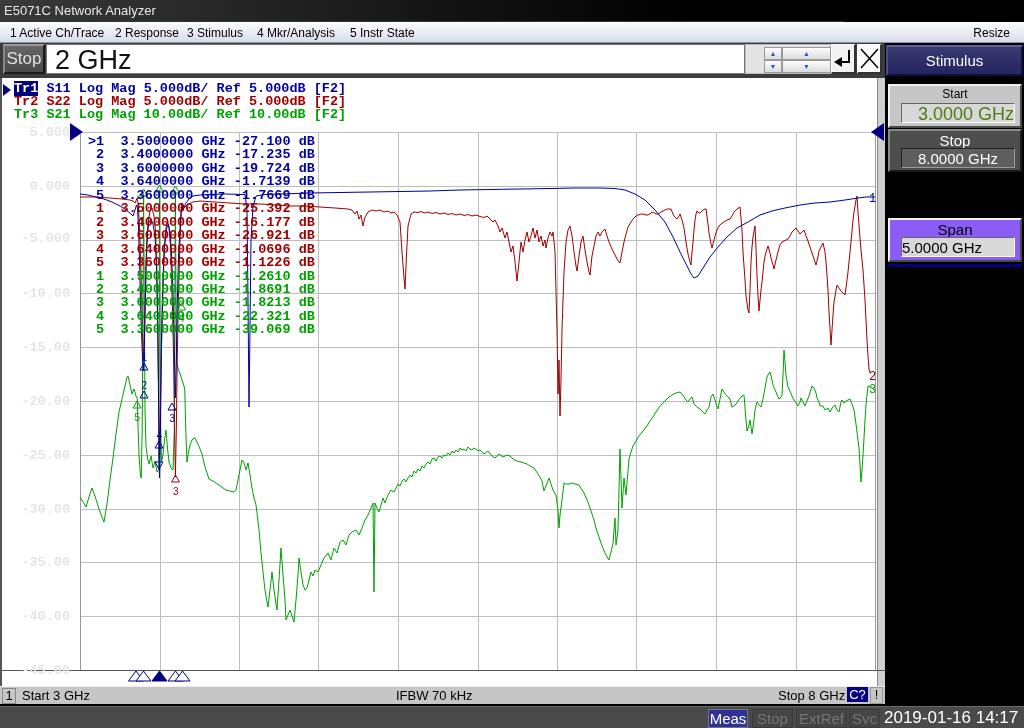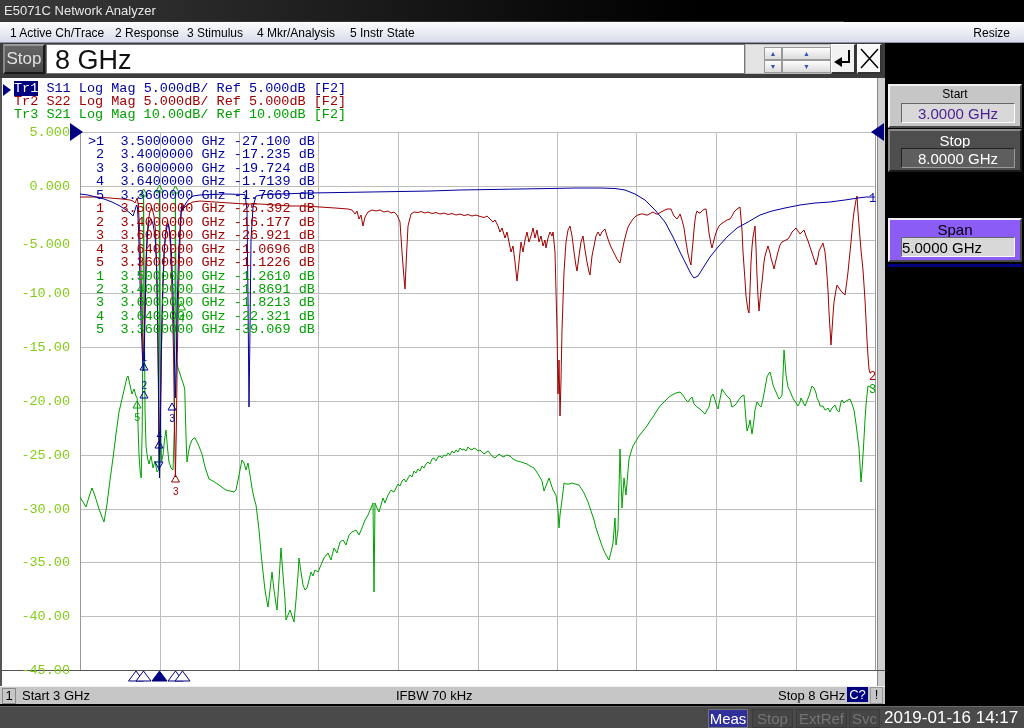--- a/index.html
+++ b/index.html
@@ -1,35 +1,35 @@
 <!DOCTYPE html>
 <html><head><meta charset="utf-8"><style>
 *{margin:0;padding:0;box-sizing:content-box}
 body{width:1024px;height:728px;overflow:hidden;font-family:"Liberation Sans",sans-serif;background:#000;position:relative}
-.mono{font-family:"Liberation Mono",monospace;font-weight:normal}
+.mono{font-family:"Liberation Mono",monospace;font-weight:bold}
 </style></head>
 <body>
 
 <div style="position:absolute;left:0;top:0;width:844px;height:21px;background:linear-gradient(90deg,#3a3a3a 0,#2a2a2a 180px,#0a0a0a 560px,#000 700px);border-bottom:1px solid #333">
 <div style="position:absolute;left:4px;top:3px;font-size:13px;color:#e8e8e8">E5071C Network Analyzer</div>
 </div>
 
 <div style="position:absolute;left:0;top:22px;width:1024px;height:20px;background:linear-gradient(180deg,#fcfdfe 0,#e8ebf3 55%,#d8dcea 100%);border-bottom:1px solid #8e95a8;font-size:12px;color:#000">
 <span style="position:absolute;left:10px;top:4px">1 Active Ch/Trace</span>
 <span style="position:absolute;left:115px;top:4px">2 Response</span>
 <span style="position:absolute;left:187px;top:4px">3 Stimulus</span>
 <span style="position:absolute;left:257px;top:4px">4 Mkr/Analysis</span>
 <span style="position:absolute;left:350px;top:4px">5 Instr State</span>
 <span style="position:absolute;right:14px;top:4px">Resize</span>
 </div>
 
 <div style="position:absolute;left:0;top:43px;width:885px;height:35px;background:#3c3c3c">
 <div style="position:absolute;left:3px;top:1px;width:42px;height:30px;background:linear-gradient(180deg,#666,#4a4a4a);border-top:2px solid #999;border-left:2px solid #888;border-right:2px solid #1a1a1a;border-bottom:2px solid #1a1a1a;box-sizing:border-box;color:#e0e0e0;font-size:17px;text-align:center;line-height:26px">Stop</div>
 <div style="position:absolute;left:46px;top:1px;width:699px;height:30px;background:#fff;border:1px solid #777;box-sizing:border-box">
-<div style="position:absolute;left:8px;top:0px;font-size:27px;color:#111">8 GHz</div>
+<div style="position:absolute;left:8px;top:0px;font-size:27px;color:#111">2 GHz</div>
 </div>
 <div style="position:absolute;left:745px;top:1px;width:86px;height:30px;background:#e4e4e4;border:1px solid #bbb;box-sizing:border-box">
 <div style="position:absolute;left:18px;top:2px;width:16px;height:11px;background:linear-gradient(180deg,#fdfdfd,#dcdcdc);border:1px solid #999;font-size:7px;color:#3355bb;text-align:center;line-height:11px">▲</div>
 <div style="position:absolute;left:18px;top:15px;width:16px;height:11px;background:linear-gradient(180deg,#fdfdfd,#dcdcdc);border:1px solid #999;font-size:7px;color:#3355bb;text-align:center;line-height:11px">▼</div>
 <div style="position:absolute;left:36px;top:2px;width:47px;height:11px;background:linear-gradient(180deg,#fdfdfd,#dcdcdc);border:1px solid #999;font-size:7px;color:#3355bb;text-align:center;line-height:11px">▲</div>
 <div style="position:absolute;left:36px;top:15px;width:47px;height:11px;background:linear-gradient(180deg,#fdfdfd,#dcdcdc);border:1px solid #999;font-size:7px;color:#3355bb;text-align:center;line-height:11px">▼</div>
 </div>
 <div style="position:absolute;left:831px;top:1px;width:25px;height:30px;background:#f2f2f2;border-top:1px solid #fff;border-left:1px solid #fff;border-right:2px solid #333;border-bottom:2px solid #333;box-sizing:border-box">
 <svg width="23" height="27" viewBox="0 0 23 27">
         <path d="M17 5 V17 H6" fill="none" stroke="#000" stroke-width="2"></path>
@@ -101,24 +101,24 @@
 <polygon points="152.0,681 167.0,681 159.5,671" fill="#000080" stroke="#000080"></polygon>
 <polygon points="168.0,681 183.0,681 175.5,671" fill="white" stroke="#000080"></polygon>
 <polygon points="175.0,681 190.0,681 182.5,671" fill="white" stroke="#000080"></polygon>
 <text x="869" y="202" font-size="12" fill="#0000a0" font-family="Liberation Mono">1</text>
 <text x="869" y="380" font-size="12" fill="#a00000" font-family="Liberation Mono">2</text>
 <text x="869" y="393" font-size="12" fill="#00a000" font-family="Liberation Mono">3</text>
 </svg>
 
 <div class="mono" style="position:absolute;left:14px;top:82px;font-size:13.5px;line-height:13.1px;white-space:pre"><div><span style="background:#000080;color:#fff">Tr1</span><span style="color:#0000a0"> S11 Log Mag 5.000dB/ Ref 5.000dB [F2]</span></div><div style="color:#a00000">Tr2 S22 Log Mag 5.000dB/ Ref 5.000dB [F2]</div><div style="color:#00a000">Tr3 S21 Log Mag 10.00dB/ Ref 10.00dB [F2]</div></div>
 
-<div class="mono" style="position:absolute;left:20px;top:0;width:50px;height:700px;font-size:13.5px;color:#84cc16;text-align:right">
+<div class="mono" style="position:absolute;left:20px;top:0;width:50px;height:700px;font-size:13.5px;color:#e5e5e5;text-align:right">
     <div style="position:absolute;right:0;top:125.0px">5.000</div>
     <div style="position:absolute;right:0;top:178.8px">0.000</div>
-    <div style="position:absolute;right:0;top:237px">-5.000</div>
+    <div style="position:absolute;right:0;top:231px">-5.000</div>
     <div style="position:absolute;right:0;top:286.4px">-10.00</div>
     <div style="position:absolute;right:0;top:340.2px">-15.00</div>
     <div style="position:absolute;right:0;top:394.0px">-20.00</div>
     <div style="position:absolute;right:0;top:447.8px">-25.00</div>
     <div style="position:absolute;right:0;top:501.6px">-30.00</div>
     <div style="position:absolute;right:0;top:555.4px">-35.00</div>
     <div style="position:absolute;right:0;top:609.2px">-40.00</div>
     <div style="position:absolute;right:0;top:663.0px">-45.00</div>
   </div>
 
@@ -135,23 +135,24 @@
 
 <div style="position:absolute;left:0;top:706px;width:1024px;height:22px;background:#4a4a4a;border-top:1px solid #6a6a6a;box-sizing:border-box">
 <div style="position:absolute;left:708px;top:2px;width:38px;height:17px;background:#30309a;border:1px solid #737373;color:#fff;font-size:15px;text-align:center;line-height:17px">Meas</div>
 <div style="position:absolute;left:752px;top:2px;width:39px;height:17px;background:#454545;border:1px solid #3a3a3a;color:#747474;font-size:15px;text-align:center;line-height:17px">Stop</div>
 <div style="position:absolute;left:796px;top:2px;width:49px;height:17px;background:#454545;border:1px solid #3a3a3a;color:#747474;font-size:15px;text-align:center;line-height:17px">ExtRef</div>
 <div style="position:absolute;left:849px;top:2px;width:29px;height:17px;background:#454545;border:1px solid #3a3a3a;color:#747474;font-size:15px;text-align:center;line-height:17px">Svc</div>
 <div style="position:absolute;left:884px;top:1px;color:#fff;font-size:17px">2019-01-16 14:17</div>
 </div>
 
 <div style="position:absolute;left:885px;top:43px;width:139px;height:663px;background:#000">
+<div style="position:absolute;left:1px;top:2px;width:137px;height:31px;background:linear-gradient(180deg,#3a3a72,#24245e);border-top:2px solid #62629a;border-left:2px solid #4d4d84;border-right:2px solid #101040;border-bottom:2px solid #101040;box-sizing:border-box;color:#fff;font-size:15px;text-align:center;line-height:27px">Stimulus</div>
 <div style="position:absolute;left:3px;top:41px;width:134px;height:44px;background:#c6c6c6;border-top:2px solid #f0f0f0;border-left:2px solid #f0f0f0;border-right:2px solid #4a4a4a;border-bottom:2px solid #4a4a4a;box-sizing:border-box">
 <div style="text-align:center;font-size:12px;color:#000;margin-top:1px">Start</div>
-<div style="position:absolute;left:11px;right:5px;top:17px;height:20px;background:#d8d8d8;border-top:1px solid #666;border-left:1px solid #666;border-bottom:1px solid #fafafa;border-right:1px solid #fafafa;color:#4c1d95;font-size:15px;text-align:center;line-height:20px;box-sizing:border-box">3.0000 GHz</div>
+<div style="position:absolute;left:11px;right:5px;top:17px;height:20px;background:#d8d8d8;border-top:1px solid #666;border-left:1px solid #666;border-bottom:1px solid #fafafa;border-right:1px solid #fafafa;color:#4d7c0f;font-size:18px;text-align:right;line-height:20px;box-sizing:border-box">3.0000 GHz</div>
 </div>
 <div style="position:absolute;left:3px;top:86px;width:134px;height:43px;background:#4e4e4e;border-top:2px solid #8a8a8a;border-left:2px solid #8a8a8a;border-right:2px solid #1a1a1a;border-bottom:2px solid #1a1a1a;box-sizing:border-box">
 <div style="text-align:center;font-size:15px;color:#fff;margin-top:1px">Stop</div>
 <div style="position:absolute;left:11px;right:5px;top:17px;height:20px;background:#5e5e5e;border-top:1px solid #222;border-left:1px solid #222;border-bottom:1px solid #999;border-right:1px solid #999;color:#fff;font-size:15px;text-align:center;line-height:20px;box-sizing:border-box">8.0000 GHz</div>
 </div>
 <div style="position:absolute;left:3px;top:175px;width:134px;height:44px;background:#8b5cf6;border-top:2px solid #f0f0f0;border-left:2px solid #f0f0f0;border-right:2px solid #4a4a4a;border-bottom:2px solid #4a4a4a;box-sizing:border-box">
 <div style="text-align:center;font-size:15px;color:#000;margin-top:1px">Span</div>
 <div style="position:absolute;left:11px;right:5px;top:17px;height:20px;background:#d8d8d8;border-top:1px solid #666;border-left:1px solid #666;border-bottom:1px solid #fafafa;border-right:1px solid #fafafa;color:#000;font-size:15px;line-height:20px;box-sizing:border-box">5.0000 GHz</div>
 </div>
 <div style="position:absolute;left:3px;top:221px;width:134px;height:3px;background:#000080"></div>

